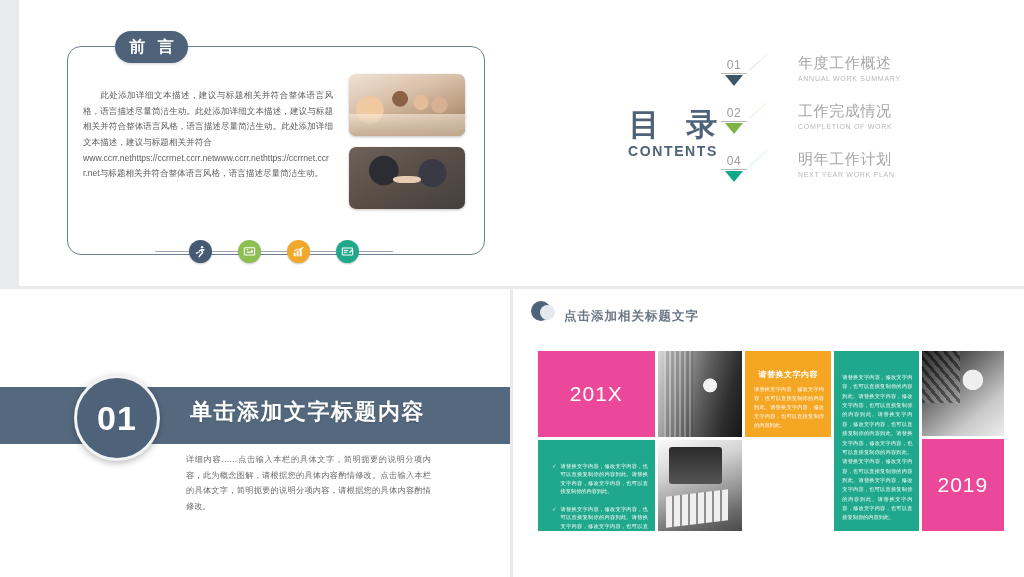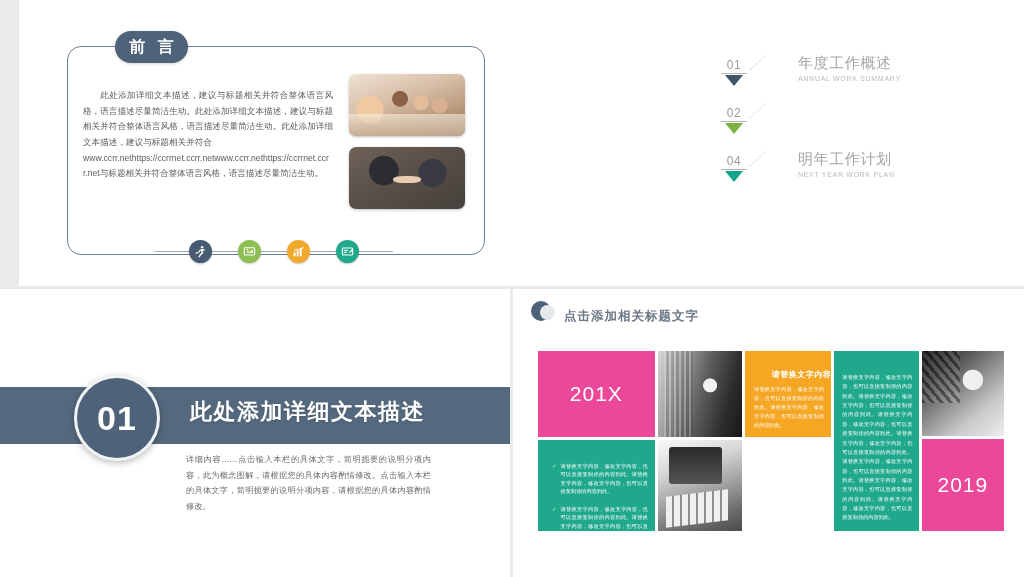--- a/index.html
+++ b/index.html
@@ -135,21 +135,21 @@
   .c-b{width:86px;}
   .c-c{width:88px;}
   .c-d{width:86px;}
   .c-e{width:84px;}
   .cell{position:relative;overflow:hidden;}
   .slate{background:#ec4899;}
   .teal{background:#20a88c;}
   .orange{background:#f5a623;}
   .yearbox{display:flex;align-items:center;justify-content:center;
     color:#fff;font-size:21px;letter-spacing:1px;}
-  .card-title{position:absolute;left:0;top:18px;width:100%;text-align:right;
+  .card-title{position:absolute;left:0;top:18px;width:100%;text-align:center;
     color:#fff;font-size:8px;font-weight:bold;letter-spacing:.5px;}
   .card-body{position:absolute;left:9px;top:34px;width:70px;
     color:#fff;font-size:5.2px;line-height:1.75;text-align:justify;opacity:.95;}
   .tall-body{position:absolute;left:8px;top:22px;width:70px;
     color:#fff;font-size:5.2px;line-height:1.8;text-align:justify;opacity:.95;}
   .bullets{position:absolute;left:14px;top:22px;width:96px;}
   .bl{display:flex;gap:4px;margin-bottom:9px;}
   .bl .chk{color:#d9f5ee;font-size:5.5px;line-height:1.6;flex:none;}
   .bl .bt{color:#fff;font-size:5.2px;line-height:1.62;text-align:justify;opacity:.97;}
   .ph-vr{width:100%;height:100%;
@@ -229,20 +229,24 @@
             <rect x="5.2" y="9" width="8" height="1.8"></rect>
             <rect x="5.2" y="12.6" width="6" height="1.8"></rect>
             <path d="M20.6 7.4 22.4 9.2 17.6 14l-2.6.8.8-2.6z"></path>
           </svg>
       </div>
       <div class="rail edge"></div>
     </div>
   </div>
 
   <div class="slide s-tr">
+    <div class="toc-title">
+      <div class="cn">目 录</div>
+      <div class="en">CONTENTS</div>
+    </div>
 
     <div class="toc-list">
       <div class="toc-item">
         <div class="toc-num">01</div>
         <div class="toc-ul"></div>
         <div class="toc-tri" style="border-top:11px solid #3d5569;"></div>
         <div class="toc-slash">
             <i style="background:linear-gradient(90deg,#d9dde1,#f3f4f6);"></i>
           </div>
         <div class="toc-txt">
@@ -251,20 +255,24 @@
         </div>
       </div>
 
       <div class="toc-item">
         <div class="toc-num">02</div>
         <div class="toc-ul"></div>
         <div class="toc-tri" style="border-top:11px solid #7cb342;"></div>
         <div class="toc-slash">
             <i style="background:linear-gradient(90deg,#dfeccf,#f6f8f3);"></i>
           </div>
+        <div class="toc-txt">
+          <div class="toc-cn">工作完成情况</div>
+          <div class="toc-en">COMPLETION OF WORK</div>
+        </div>
       </div>
 
 
       <div class="toc-item">
         <div class="toc-num">04</div>
         <div class="toc-ul"></div>
         <div class="toc-tri" style="border-top:11px solid #0fa68a;"></div>
         <div class="toc-slash">
             <i style="background:linear-gradient(90deg,#c9ece4,#f1faf7);"></i>
           </div>
@@ -273,21 +281,21 @@
           <div class="toc-en">NEXT YEAR WORK PLAN</div>
         </div>
       </div>
     </div>
   </div>
 
   <div class="slide s-bl">
 
     <div class="band"></div>
     <div class="sec-circle">01</div>
-    <div class="sec-title">此处添加详细文本描述</div>
+    <div class="sec-title">单击添加文字标题内容</div>
     <div class="sec-body">详细内容……点击输入本栏的具体文字，简明扼要的说明分项内容，此为概念图解，请根据您的具体内容酌情修改。点击输入本栏的具体文字，简明扼要的说明分项内容，请根据您的具体内容酌情修改。</div>
   </div>
 
   <div class="slide s-br">
     <div class="hdr">
       <div class="hdr-dot">
         <div class="d1"></div>
           <div class="d2"></div>
       </div>
       <div class="hdr-txt">点击添加相关标题文字</div>

